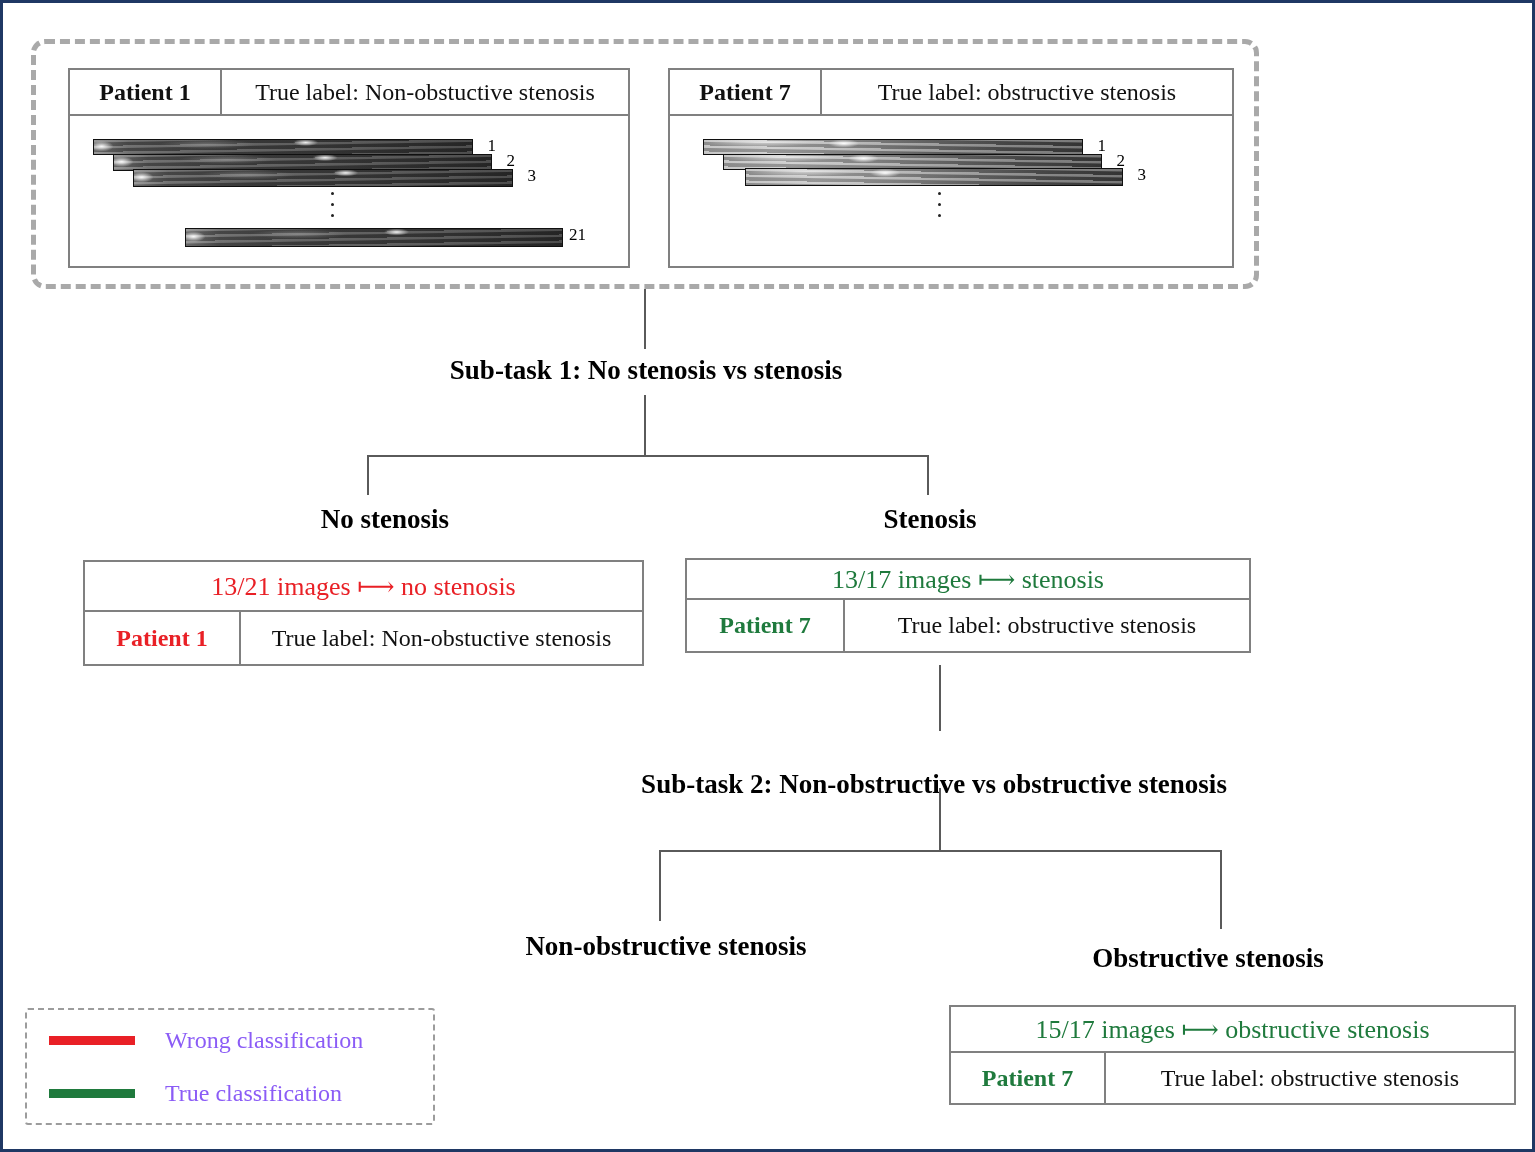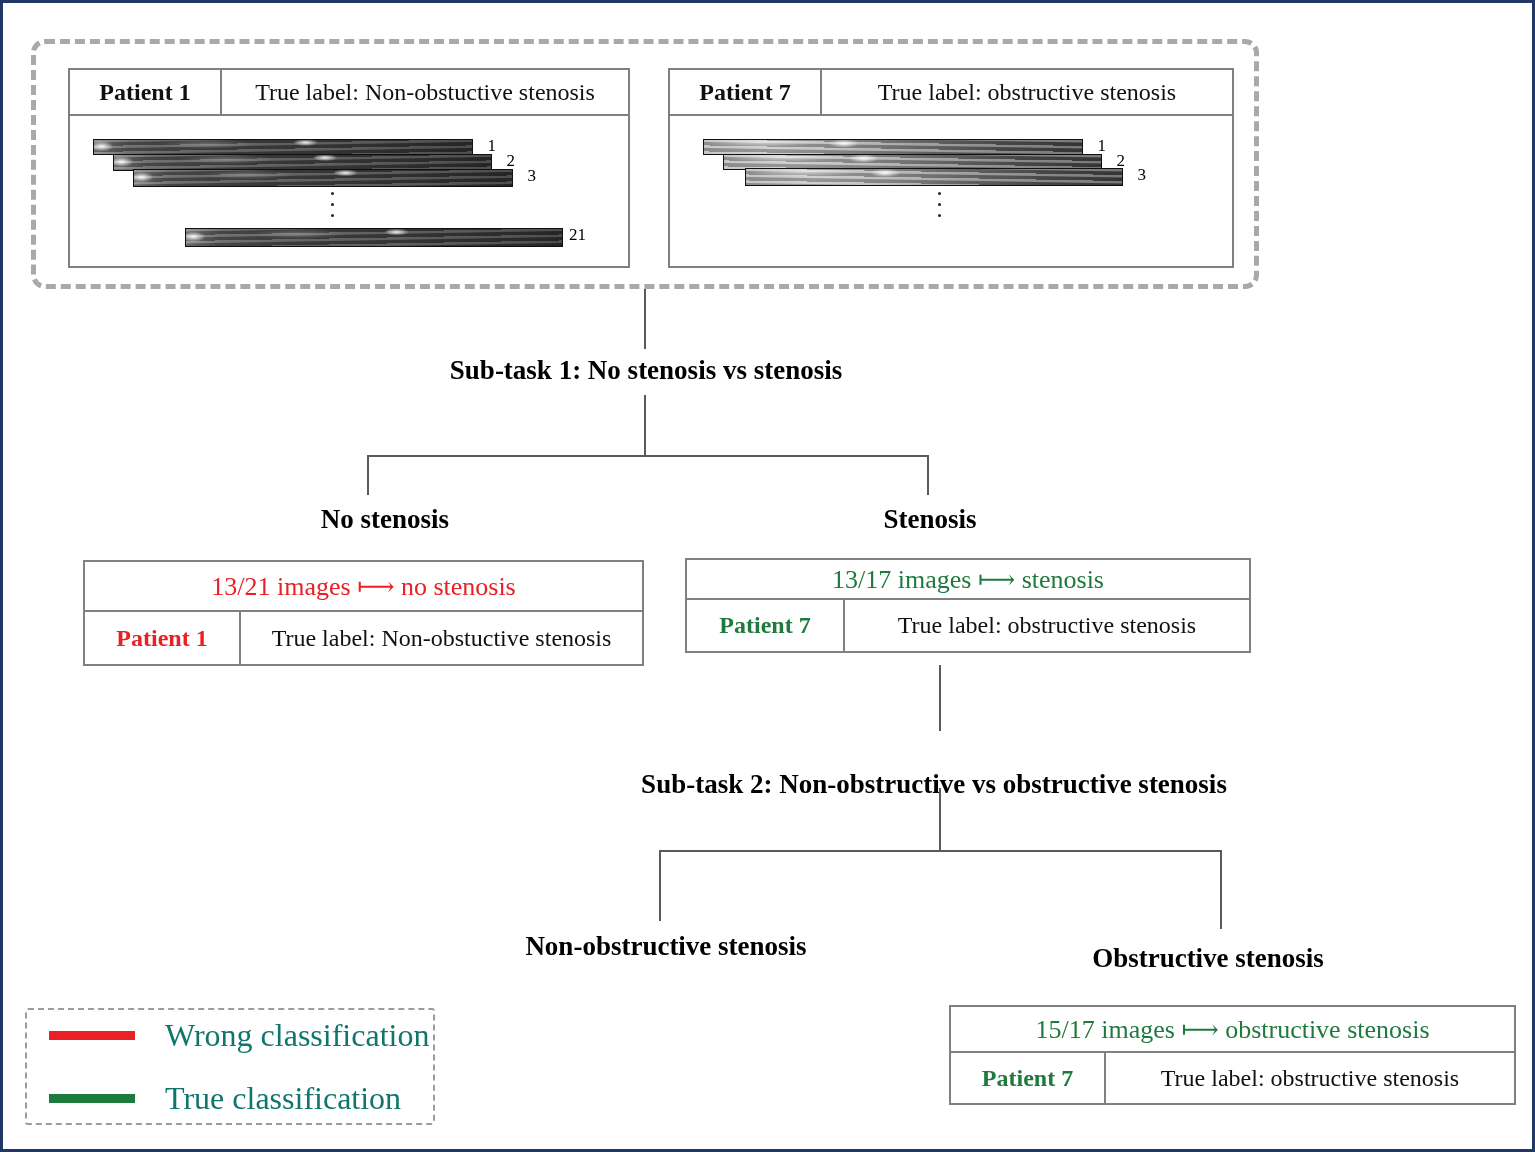--- a/index.html
+++ b/index.html
@@ -113,21 +113,21 @@
     position: absolute;
     left: 22px; top: 1005px; width: 410px; height: 117px;
     border: 2px dashed #9c9c9c; border-radius: 3px;
     display: flex; flex-direction: column; justify-content: center; gap: 26px;
     padding-left: 22px; background: #fff;
   }
   .legend-row { display: flex; align-items: center; gap: 30px; }
   .legend-swatch { width: 86px; height: 9px; flex: 0 0 auto; }
   .legend-swatch.wrong { background: var(--wrong); }
   .legend-swatch.right { background: var(--right); }
-  .legend-text { font-size: 32px; color: #0f766e; }
+  .legend-text { font-size: 24px; color: #8b5cf6; }
 </style>
 </head>
 <body>
 
 <div class="page">
 
   <div class="dashed-group">
 
     <section class="panel" style="left:32px; top:24px; width:562px;">
       <div class="panel-header">

